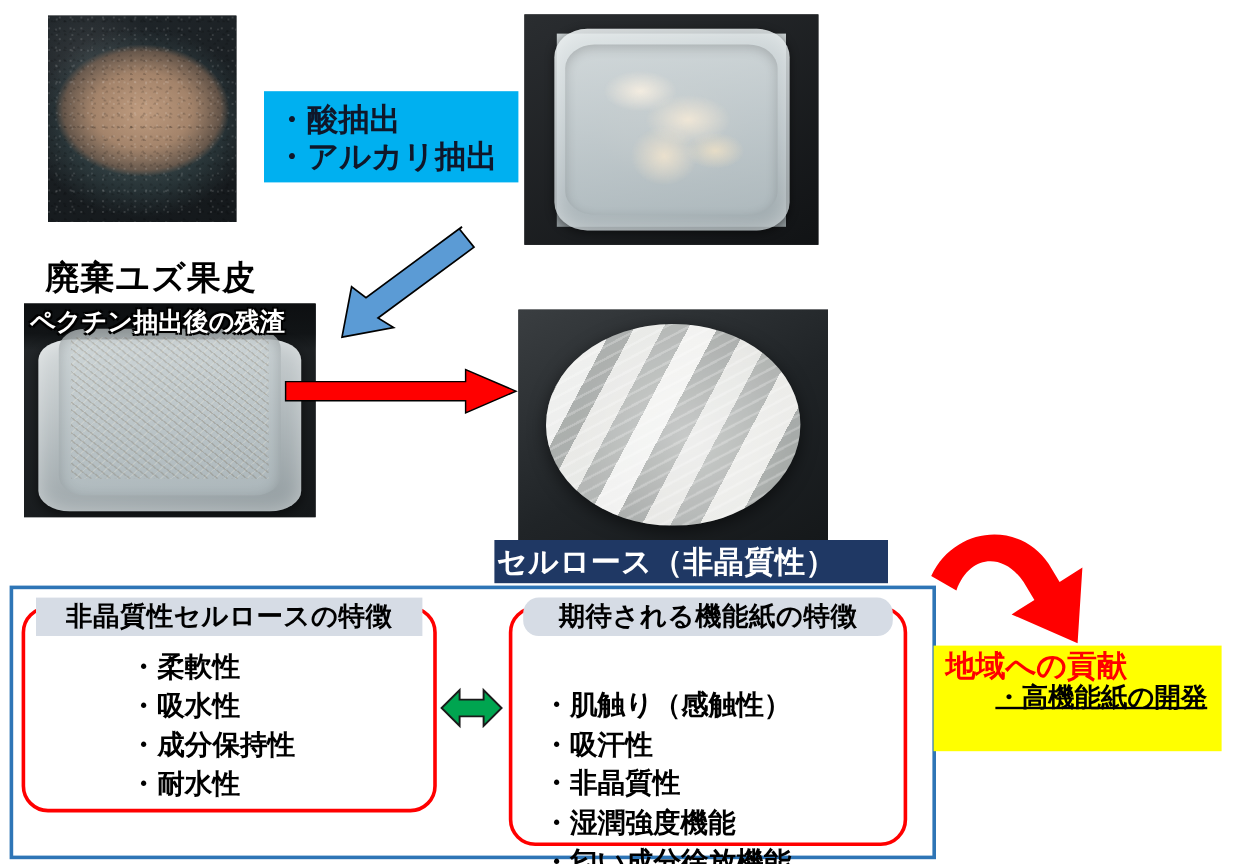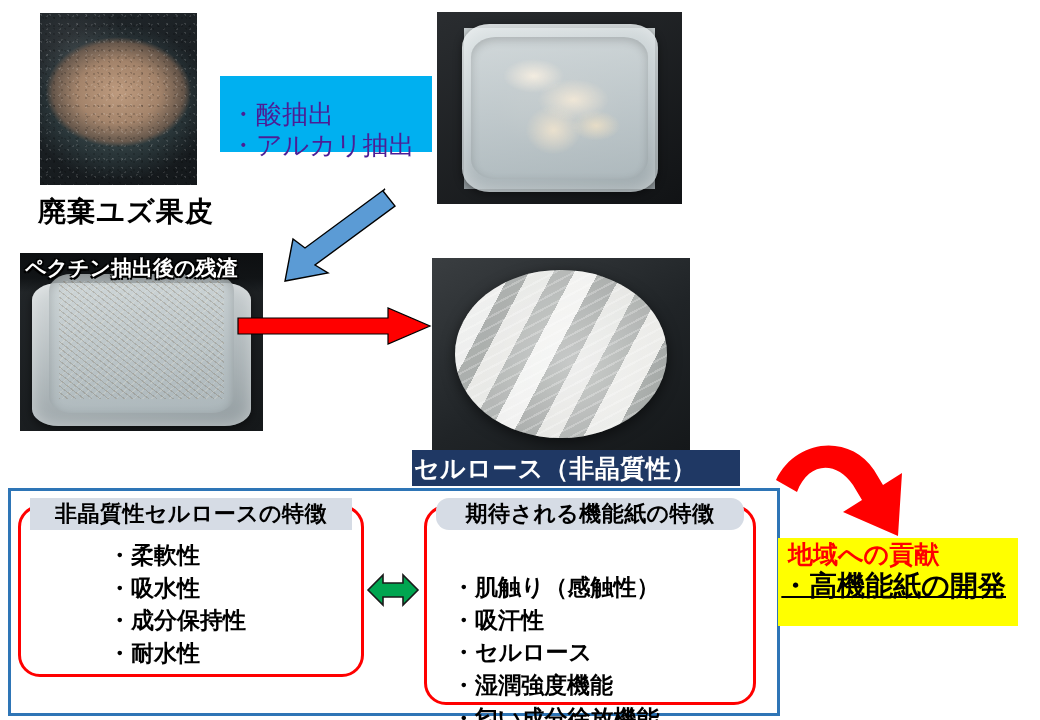--- a/index.html
+++ b/index.html
@@ -145,38 +145,39 @@
     mix-blend-mode: screen;
   }
 
   
   .caption-plain {
     position: absolute;
     color: #000;
     font-weight: 700;
     white-space: nowrap;
     letter-spacing: .04em;
+    margin-top: 20px;
   }
   .label-overlay {
     position: absolute;
     color: #ffffff;
     font-weight: 700;
     white-space: nowrap;
     text-shadow:
       -1.5px -1.5px 0 #000, 1.5px -1.5px 0 #000,
       -1.5px  1.5px 0 #000, 1.5px  1.5px 0 #000,
        0 0 3px rgba(0,0,0,.9);
   }
   .cyan-box {
     position: absolute;
     background: #00b0f0;
-    color: #4c1d95;
-    font-weight: 400;
+    color: #0f172a;
+    font-weight: 700;
     line-height: 1.18;
-    padding: 23px 10px 8px 10px;
+    padding: 9px 10px 8px 10px;
     box-sizing: border-box;
     white-space: nowrap;
   }
   .navy-bar {
     position: absolute;
     background: #1f3864;
     color: #ffffff;
     font-weight: 700;
     display: flex;
     align-items: center;
@@ -317,23 +318,23 @@
     <polygon points="2,22 17,7 17,15 37,15 37,7 52,22 37,37 37,29 17,29 17,37" fill="#00a550" stroke="#1a1a1a" stroke-width="1.6" stroke-linejoin="miter"></polygon>
   </svg>
 
   <div class="round-card" style="left:424px; top:505px; width:332px; height:200px;"></div>
   <div class="card-header" style="left:436px; top:498px; width:308px; height:32px; font-size:22px;border-radius:13px;">
     <span>期待される機能紙の特徴</span>
   </div>
   <div class="bullets" style="left:452px; top:540px; font-size:23px;margin-top:32px;">
     <div>・肌触り（感触性）</div>
     <div>・吸汗性</div>
-    <div>・セルロース</div>
+    <div>・非晶質性</div>
     <div>・湿潤強度機能</div>
     <div>・匂い成分徐放機能</div>
   </div>
 
   <div class="yellow-box" style="left:762px; top:538px; width:240px; height:88px;margin-left:16px;">
     <div class="yellow-title" style="font-size:25px;">地域への貢献</div>
-    <div class="yellow-line yl-2" style="font-size:28px;">・高機能紙の開発</div>
+    <div class="yellow-line yl-2" style="font-size:22px;">・高機能紙の開発</div>
   </div>
 
 </div>
 
 </body></html>

